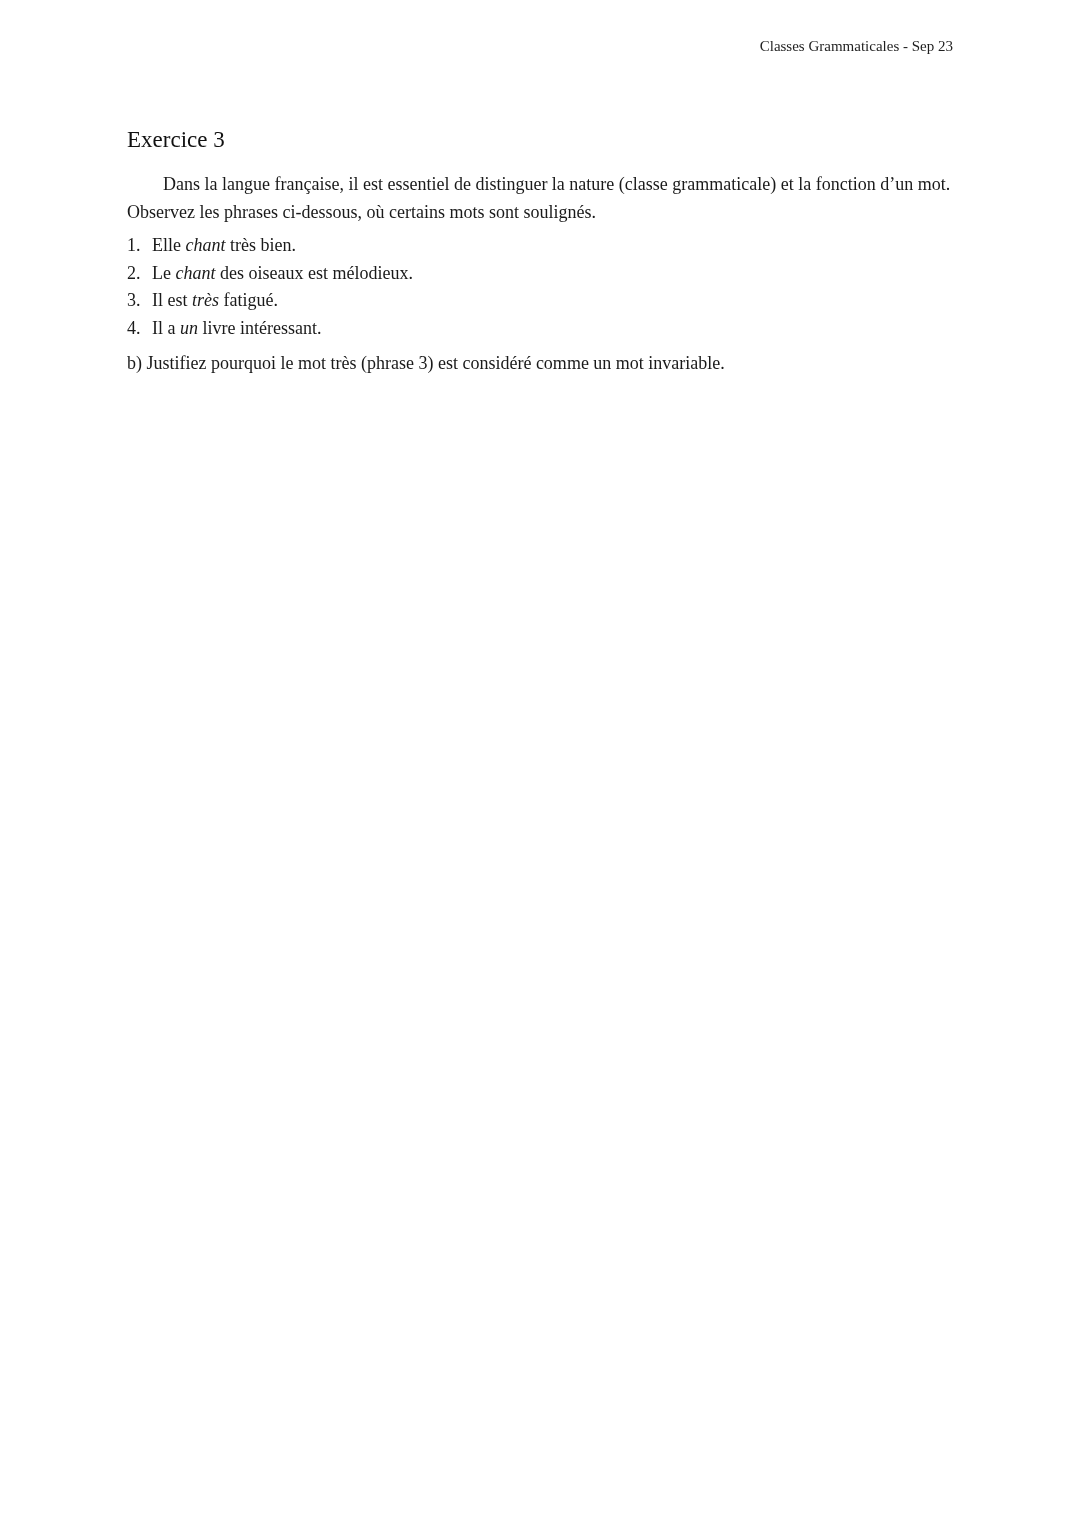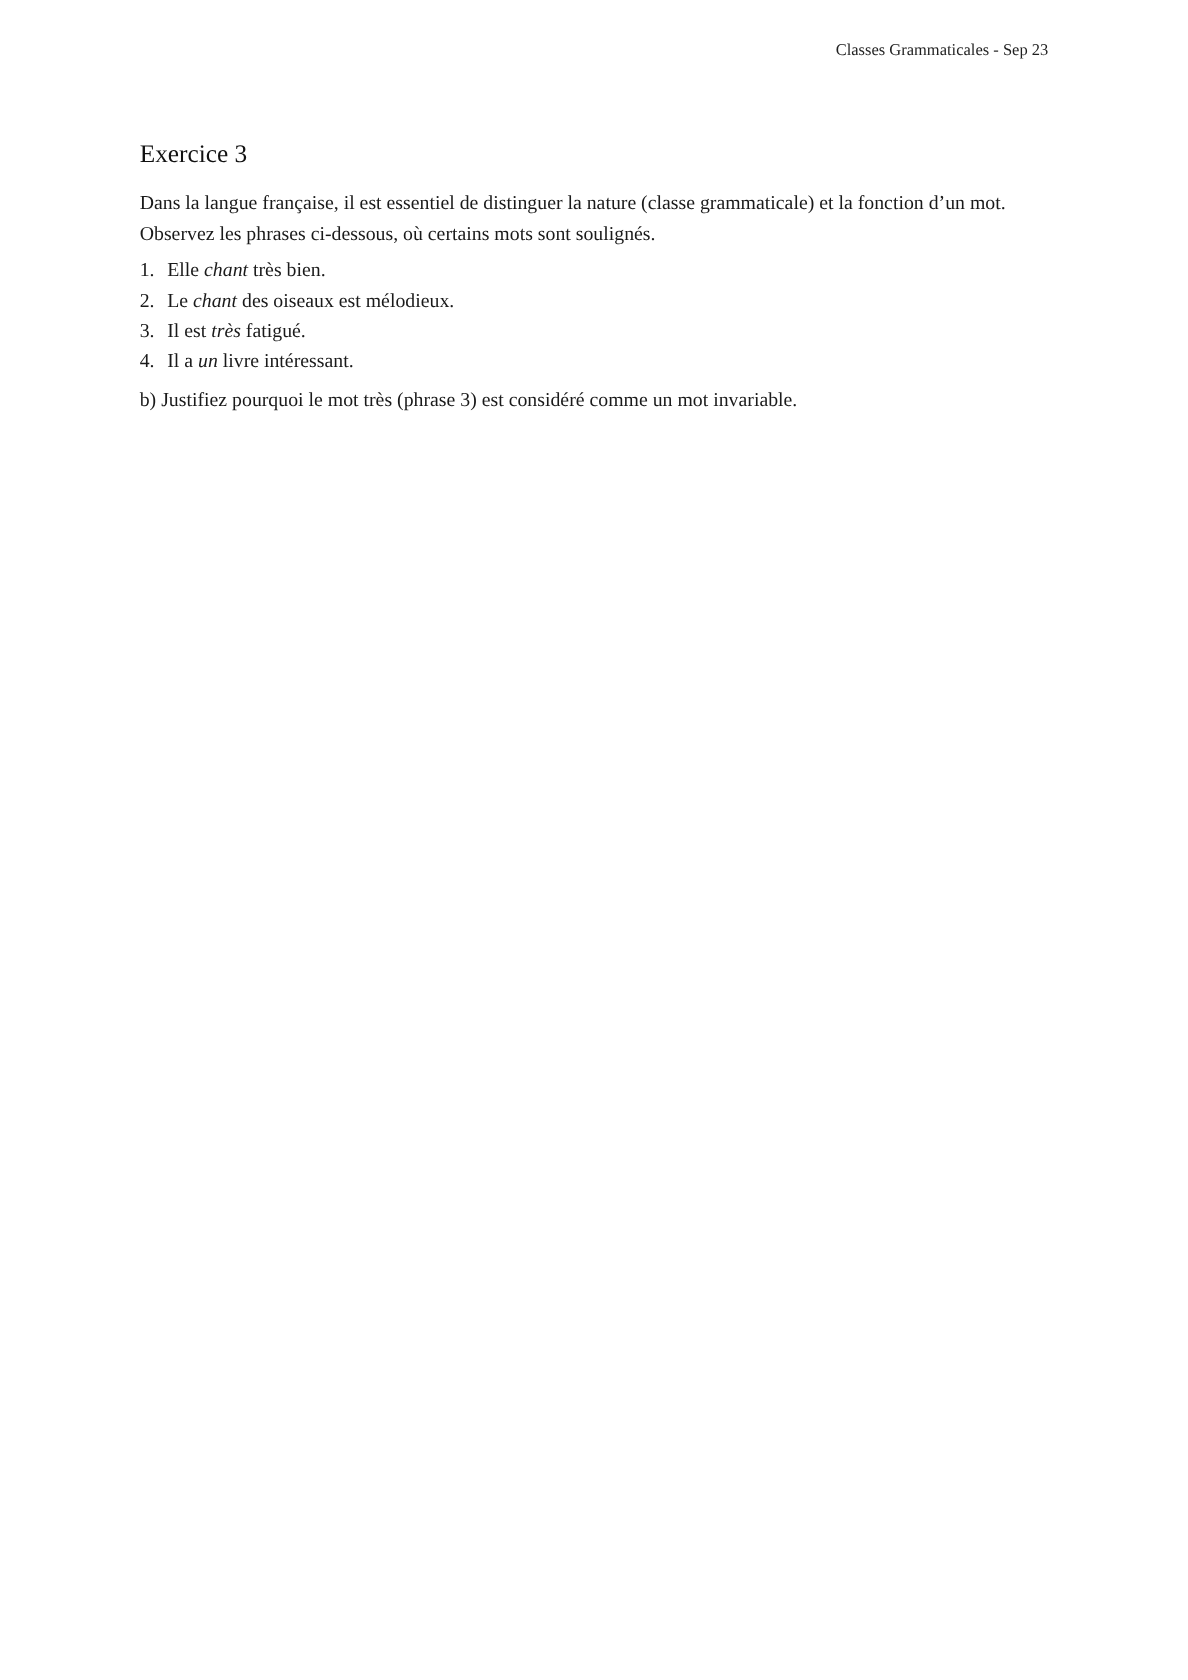--- a/index.html
+++ b/index.html
@@ -31,20 +31,21 @@
   }
   .body-text {
     font-size: 18px;
     line-height: 27.5px;
   }
   .intro {
     margin-top: 16px;
   }
   .para.justify {
     text-align: justify;
+    margin-left: 36px;
   }
   .sentence-list {
     list-style: none;
     margin-top: 6px;
   }
   .list-item {
     display: flex;
   }
   .list-item .num {
     flex: 0 0 25px;

